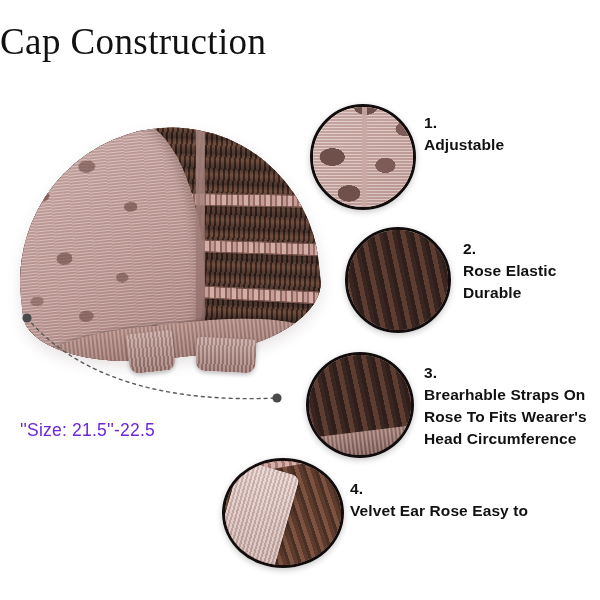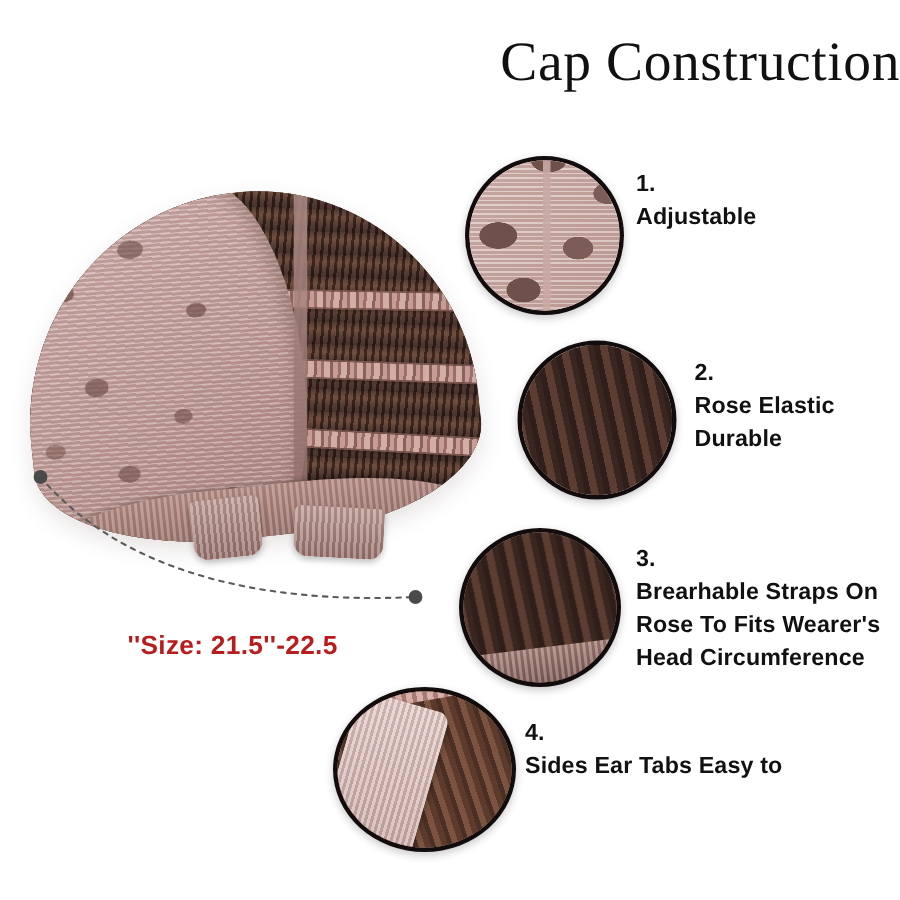--- a/index.html
+++ b/index.html
@@ -15,21 +15,21 @@
     overflow: hidden;
     font-family: "Liberation Sans", sans-serif;
   }
 
   
   #title {
     position: absolute;
     left: 0;
     top: 20px;
     width: 600px;
-    text-align: right;
+    text-align: left;
     font-family: "Liberation Serif", serif;
     font-size: 37px;
     font-weight: 400;
     color: #111111;
     letter-spacing: 0.4px;
   }
 
   
   #cap-photo {
     position: absolute;
@@ -163,24 +163,23 @@
     top: 295;
     width: 320px;
     height: 130px;
     pointer-events: none;
   }
   #size-label {
     position: absolute;
     left: 20px;
     top: 420px;
     width: 270px;
-    text-align: center;
     font-size: 17.5px;
-    font-weight: 700;
-    color: #b91c1c;
+    font-weight: 400;
+    color: #6d28d9;
     letter-spacing: 0.2px;
   }
 
   
   .callout-circle {
     position: absolute;
     border-radius: 50%;
     border: 3px solid #120d0c;
     overflow: hidden;
     box-shadow: 0 2px 6px rgba(0,0,0,0.22);
@@ -356,16 +355,16 @@
   </div>
 
   <div class="callout-circle" style="left:222px; top:458px; width:116px; height:104px;">
     <div class="tex-tab">
       <div class="pinkband"></div>
       <div class="velvet"></div>
     </div>
   </div>
   <div class="callout-text" style="left:350px; top:478px;">
     <span class="num">4.</span>
-    <span class="line">Sides Ear Tabs Easy to</span>
+    <span class="line">Velvet Ear Rose Easy to</span>
   </div>
 
 </div>
 
 </body></html>

